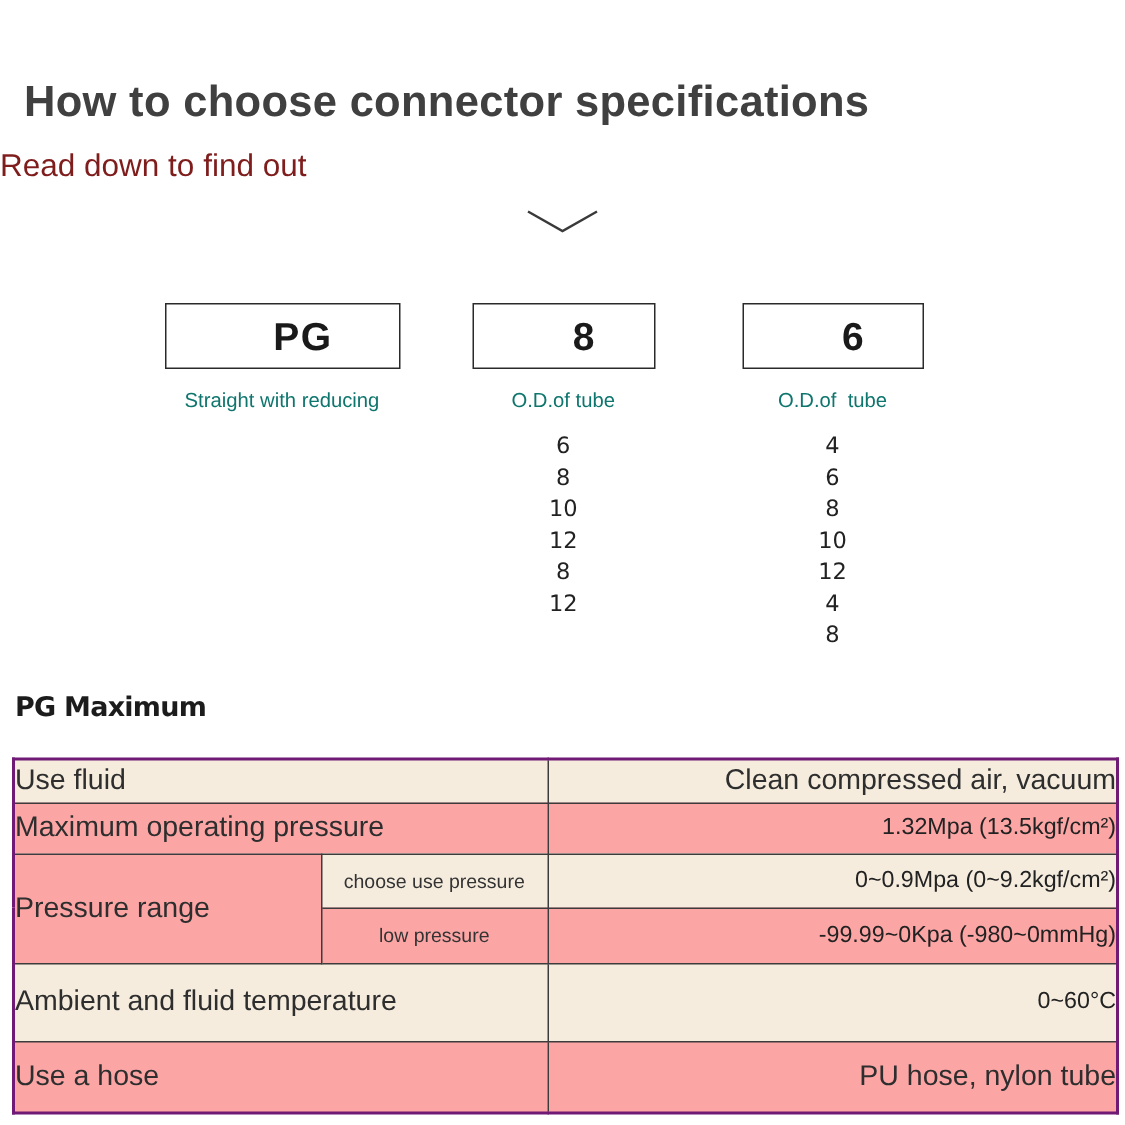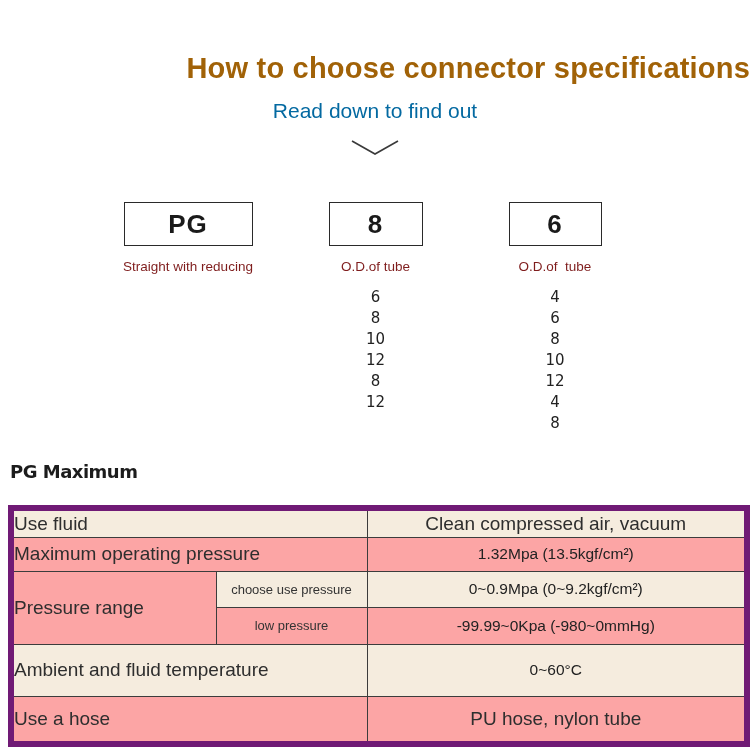--- a/index.html
+++ b/index.html
@@ -8,57 +8,58 @@
     background: #ffffff;
     position: relative;
     overflow: hidden;
     font-family: "Liberation Sans", sans-serif;
     color: #222;
   }
 
   
   .title {
     position: absolute; top: 52px; left: 0; right: 0;
-    text-align: right;
+    text-align: left;
     font-size: 29px; font-weight: bold;
-    color: #a16207;
+    color: #404040;
     letter-spacing: 0.2px;
+    padding-left: 16px;
   }
   .subtitle {
     position: absolute; top: 99px; left: 0; right: 0;
-    text-align: center;
-    font-size: 21px; color: #0369a1;
+    font-size: 21px; color: #7f1d1d;
   }
   .chevron {
     position: absolute; top: 139px; left: 351px;
     width: 48px; height: 18px;
   }
 
   
   .picker-col { position: absolute; top: 202px; text-align: center; }
   .col-1 { left: 108px; width: 160px; }
   .col-2 { left: 300px; width: 151px; }
   .col-3 { left: 480px; width: 150px; }
 
   .code-box {
     margin: 0 auto;
     height: 42px;
     border: 1.5px solid #2a2a2a;
     background: #fff;
     display: flex; align-items: center; justify-content: center;
     font-size: 26px; font-weight: bold; color: #1a1a1a;
     letter-spacing: 1px;
+    padding-left: 28px;
   }
   .col-1 .code-box { width: 127px; }
   .col-2 .code-box { width: 92px; }
   .col-3 .code-box { width: 91px; }
 
   .col-label {
     margin-top: 13px;
-    font-size: 13.5px; color: #7f1d1d;
+    font-size: 13.5px; color: #0f766e;
     white-space: pre;
   }
   .nums {
     margin-top: 13px;
     font-family: "DejaVu Sans", sans-serif;
     font-size: 15px; line-height: 21px; color: #222;
   }
   .nums span { display: block; }
 
   
@@ -67,41 +68,41 @@
     font-family: "DejaVu Sans", sans-serif;
     font-size: 18px; font-weight: bold; color: #1c1c1c;
     letter-spacing: -0.5px;
   }
 
   table.spec {
     position: absolute; left: 8px; top: 505px;
     width: 736px;
     border-collapse: collapse;
     table-layout: fixed;
-    border: 6px solid #701a75;
+    border: 2px solid #701a75;
   }
   table.spec td {
     border: 1px solid #3c3c3c;
     padding: 0;
     background: #fca5a5;
   }
   table.spec td.beige { background: #f5ecde; }
 
   .r1 { height: 29px; } .r2 { height: 34px; }
   .r3 { height: 36px; } .r4 { height: 37px; }
   .r5 { height: 52px; } .r6 { height: 48px; }
 
   td.cell-label {
     font-size: 19px; color: #2e2e2e;
     padding-left: 14px; text-align: left;
   }
   td.cell-sub {
     font-size: 13px; color: #333; text-align: center;
   }
-  td.cell-value { text-align: center; color: #2e2e2e; }
+  td.cell-value { text-align: right; color: #2e2e2e; }
   td.cell-value.txt { font-size: 19px; }
   td.cell-value.num {
     font-family: Liberation Sans, sans-serif;
     font-size: 15.5px; color: #222;
   }
 </style>
 </head>
 <body>
 
 <div class="title">How to choose connector specifications</div>

